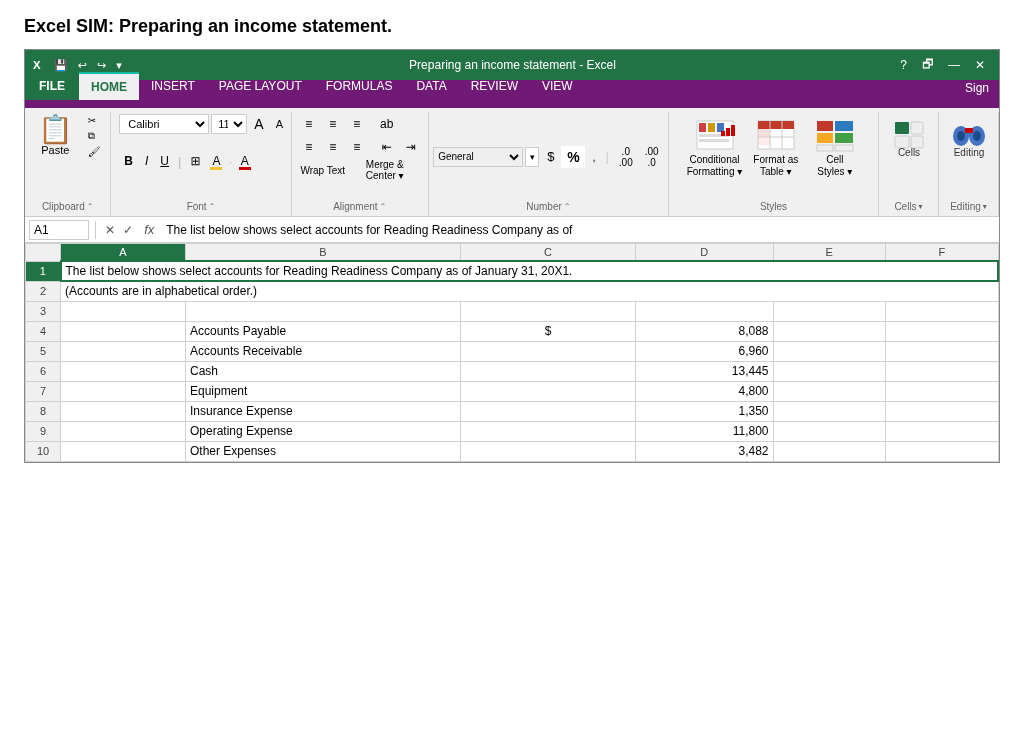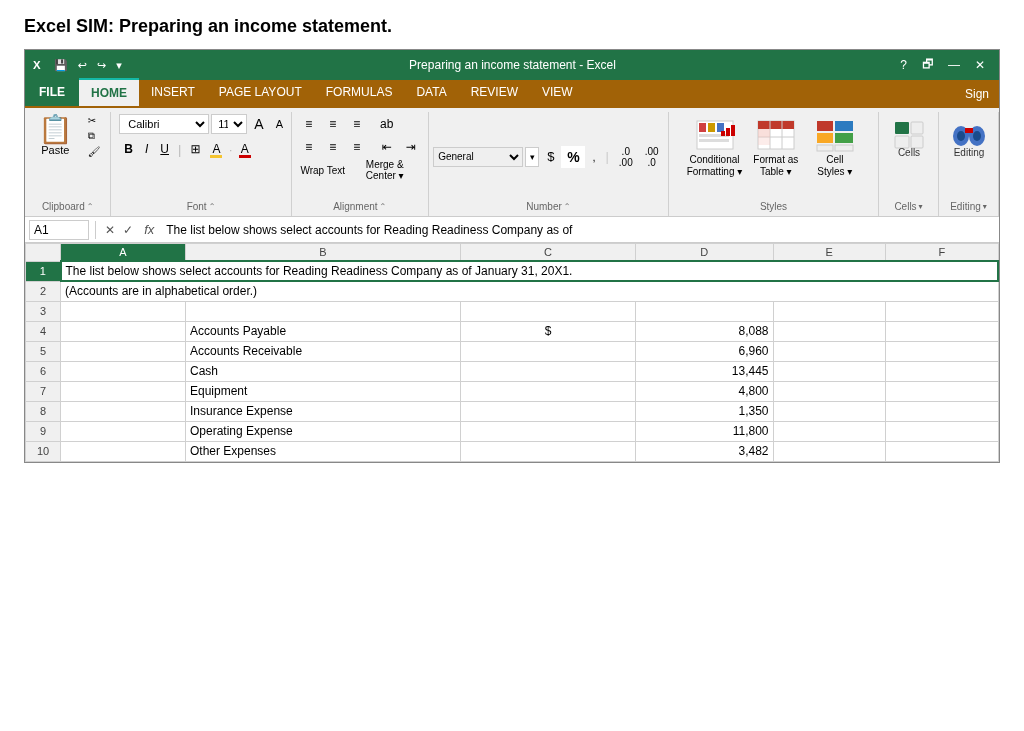--- a/index.html
+++ b/index.html
@@ -26,24 +26,24 @@
     .title-bar-icon { width: 16px; height: 16px; background: #217346; display: flex; align-items: center; justify-content: center; }
     .title-bar-icon svg { width: 14px; height: 14px; }
     .title-bar-center { flex: 1; text-align: center; font-size: 12px; color: white; }
     .title-bar-right { display: flex; align-items: center; gap: 8px; font-size: 12px; }
     .window-controls { display: flex; gap: 0; }
     .win-ctrl { width: 26px; height: 22px; display: flex; align-items: center; justify-content: center; font-size: 12px; cursor: pointer; color: white; }
     .qa-btn { color: white; font-size: 11px; cursor: pointer; padding: 1px 3px; }
 
     
     .ribbon-tabs {
-      background: #a16207;
+      background: #701a75;
       display: flex;
       align-items: flex-end;
-      padding: 0 0 2px 0;
+      padding: 0 0 8px 0;
       height: 28px;
     }
     .ribbon-tab {
       padding: 5px 12px;
       font-size: 12px;
       cursor: pointer;
       color: white;
       height: 28px;
       display: flex;
       align-items: center;
@@ -111,21 +111,21 @@
       cursor: pointer;
       padding: 2px 6px;
       font-size: 11px;
     }
     .paste-icon { font-size: 28px; line-height: 1; }
     .paste-small-btns { display: flex; flex-direction: column; gap: 2px; margin-left: 2px; }
     .small-btn { font-size: 10px; cursor: pointer; padding: 1px 3px; display: flex; align-items: center; gap: 2px; }
 
     
     .font-group { min-width: 180px; }
-    .font-row { display: flex; align-items: center; gap: 2px; margin-bottom: 2px; width: 100%; }
+    .font-row { display: flex; align-items: center; gap: 2px; margin-bottom: 14px; width: 100%; }
     .font-select {
       border: 1px solid #ccc;
       background: white;
       font-size: 11px;
       padding: 1px 4px;
       height: 20px;
       min-width: 90px;
     }
     .size-select {
       border: 1px solid #ccc;

